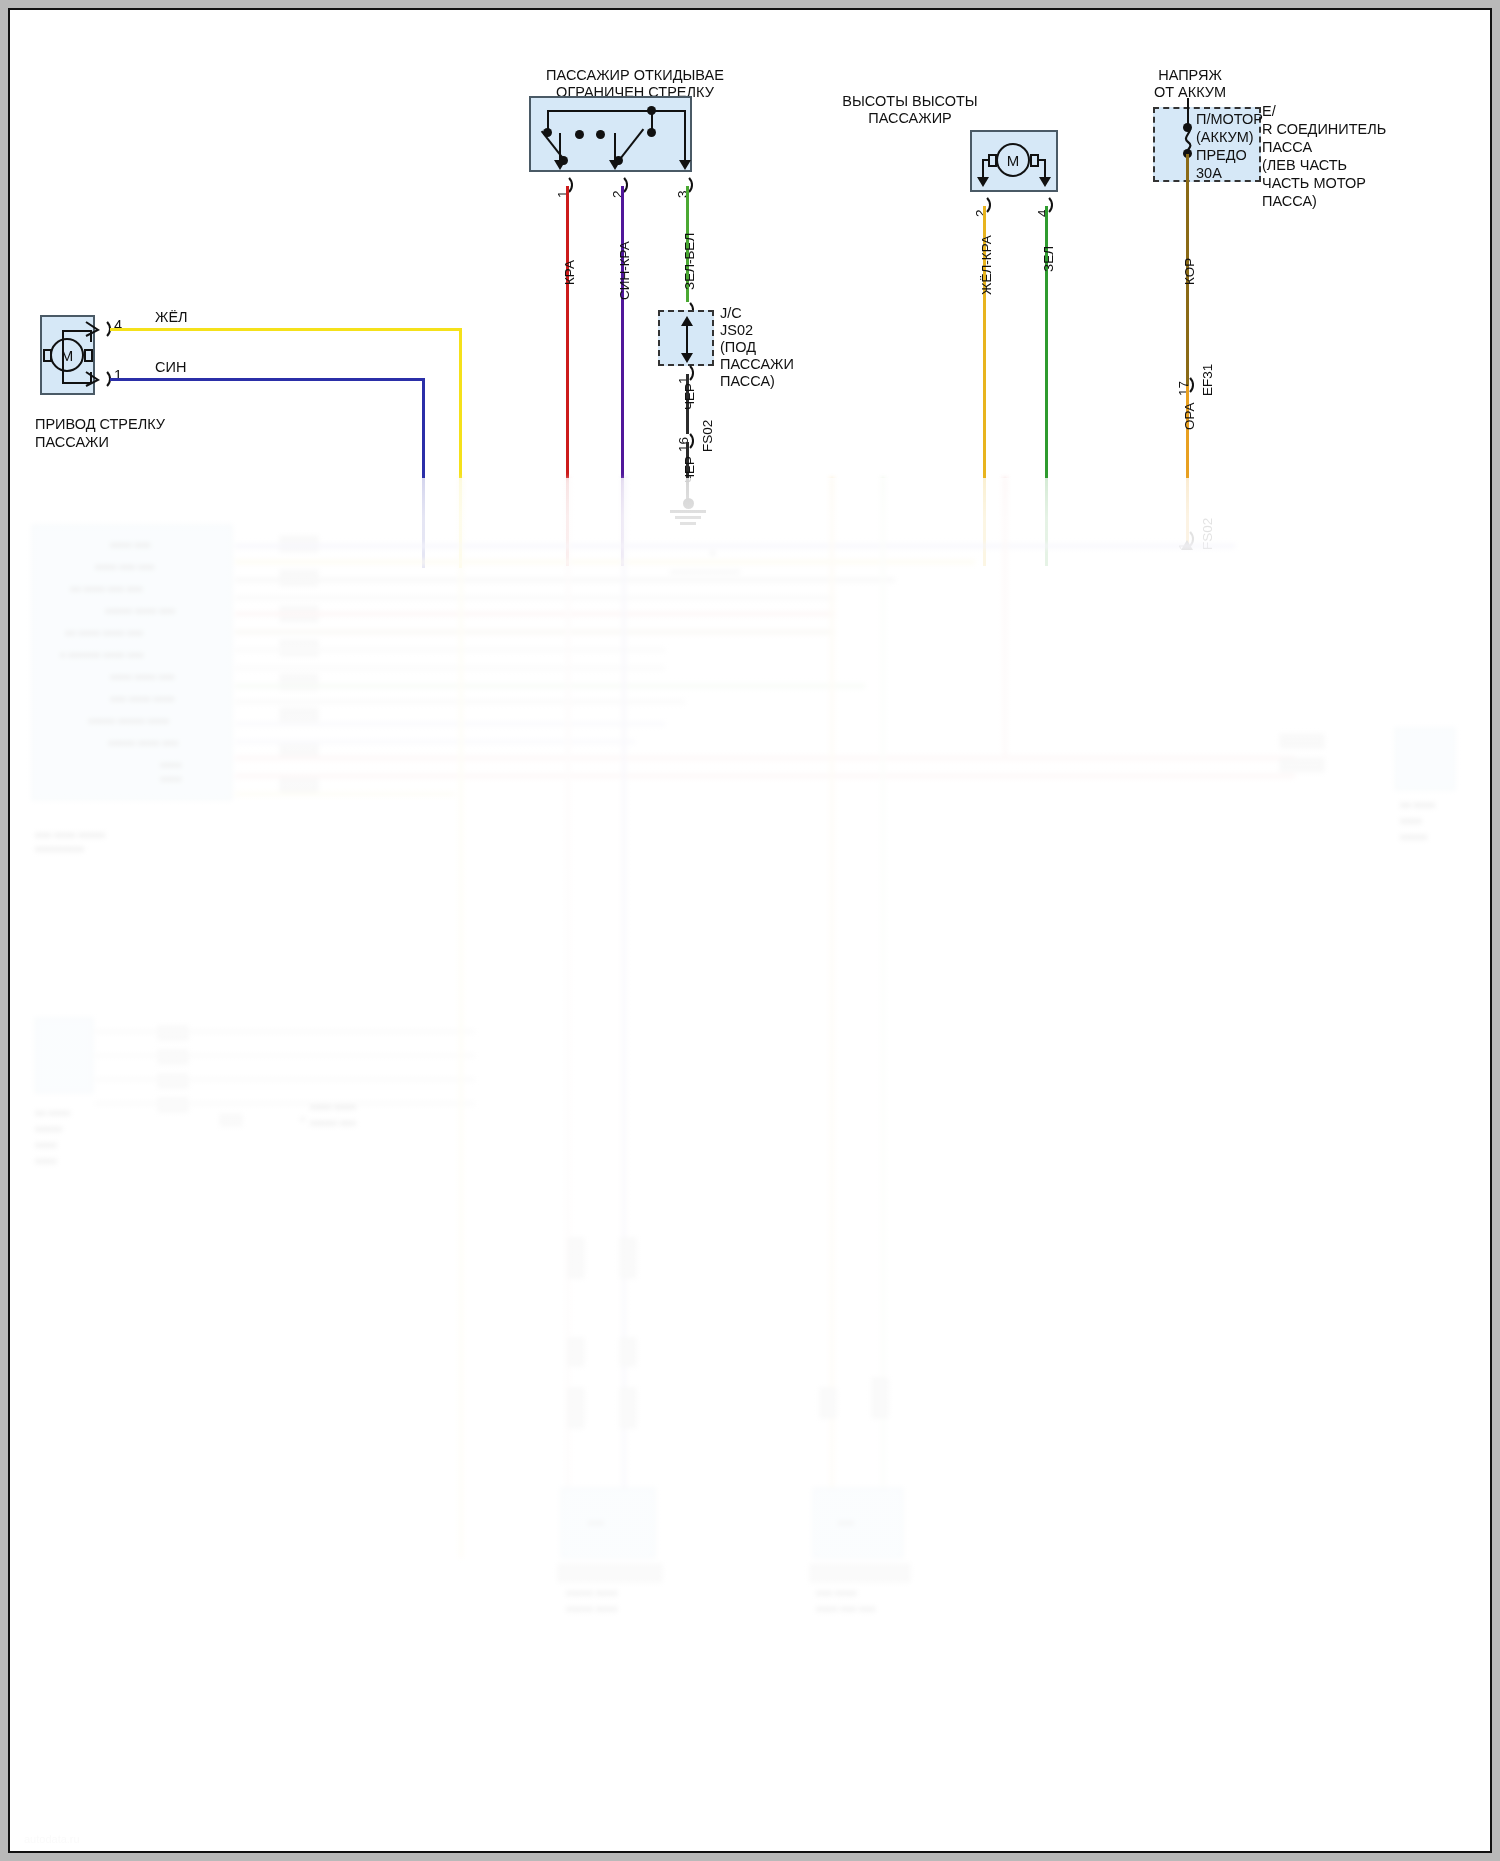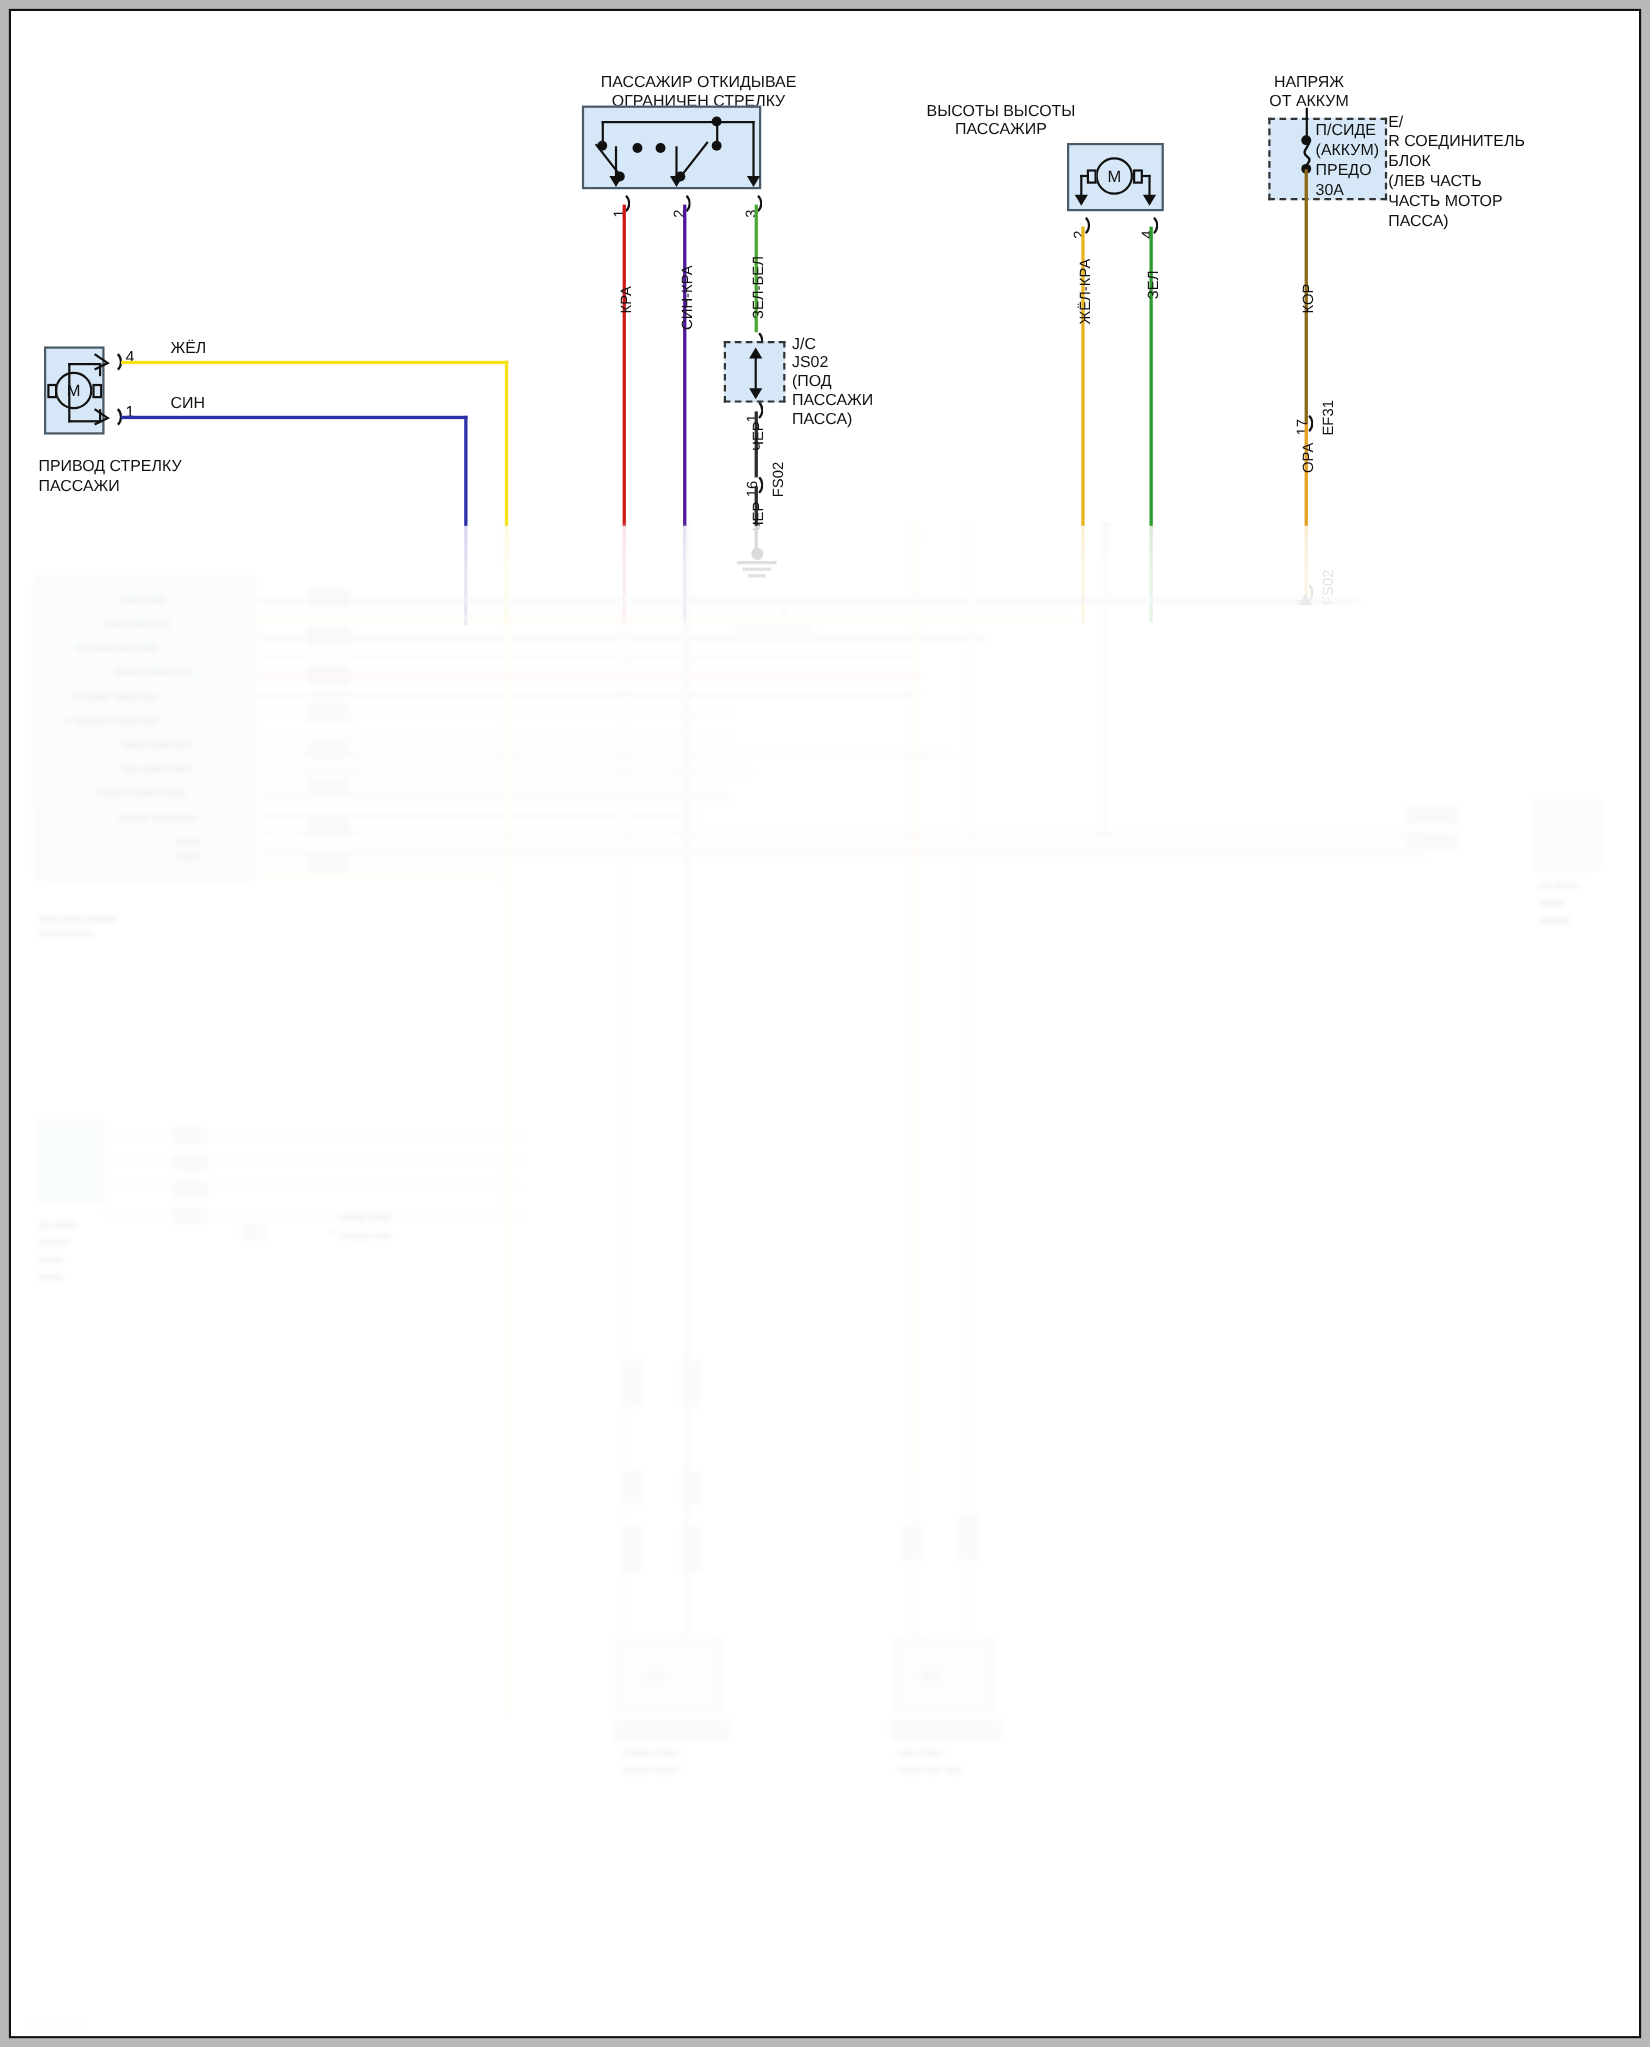--- a/index.html
+++ b/index.html
@@ -146,22 +146,22 @@
       <div class="vlabel" style="left:1031px;top:262px;">ЗЕЛ</div>
 
       <div class="ttl" style="left:1100px;top:57px;width:160px;"><span>НАПРЯЖ</span><br><span>ОТ АККУМ</span></div>
       <div class="box-dash" style="left:1143px;top:97px;width:108px;height:75px;"></div>
       <div class="blk" style="left:1177px;top:88px;width:2px;height:28px;"></div>
       <div class="dot" style="left:1173px;top:113px;"></div>
       <div class="dot" style="left:1173px;top:139px;"></div>
       <svg style="position:absolute;left:1170px;top:116px;width:18px;height:28px;">
         <path d="M8,0 C15,5 1,11 8,16 C15,21 4,24 8,28" stroke="#111" stroke-width="2.2" fill="none"></path>
       </svg>
-      <div class="ttl-l" style="left:1186px;top:100px;line-height:18px;"><span>П/СИДЕ</span><br><span>(АККУМ)</span><br><span>ПРЕДО</span><br><span>30А</span></div>
-      <div class="ttl-l" style="left:1252px;top:92px;line-height:18px;"><span>Е/</span><br><span>R СОЕДИНИТЕЛЬ</span><br><span>БЛОК</span><br><span>(ЛЕВ ЧАСТЬ</span><br><span>ЧАСТЬ МОТОР</span><br><span>ПАССА)</span></div>
+      <div class="ttl-l" style="left:1186px;top:100px;line-height:18px;"><span>П/МОТОР</span><br><span>(АККУМ)</span><br><span>ПРЕДО</span><br><span>30А</span></div>
+      <div class="ttl-l" style="left:1252px;top:92px;line-height:18px;"><span>Е/</span><br><span>R СОЕДИНИТЕЛЬ</span><br><span>ПАССА</span><br><span>(ЛЕВ ЧАСТЬ</span><br><span>ЧАСТЬ МОТОР</span><br><span>ПАССА)</span></div>
 
       <div class="wire" style="left:1176px;top:144px;height:232px;background:#8a6a16;"></div>
       <div class="vlabel" style="left:1172px;top:275px;">КОР</div>
       <div class="conn" style="left:1168px;top:364px;"></div>
       <div class="pin" style="left:1166px;top:386px;">17</div>
       <div class="vlabel" style="left:1190px;top:386px;">EF31</div>
 
       <div class="wire" style="left:1176px;top:376px;height:160px;background:#e8a020;"></div>
       <div class="vlabel" style="left:1172px;top:420px;">ОРА</div>
       <div class="conn" style="left:1168px;top:518px;"></div>

